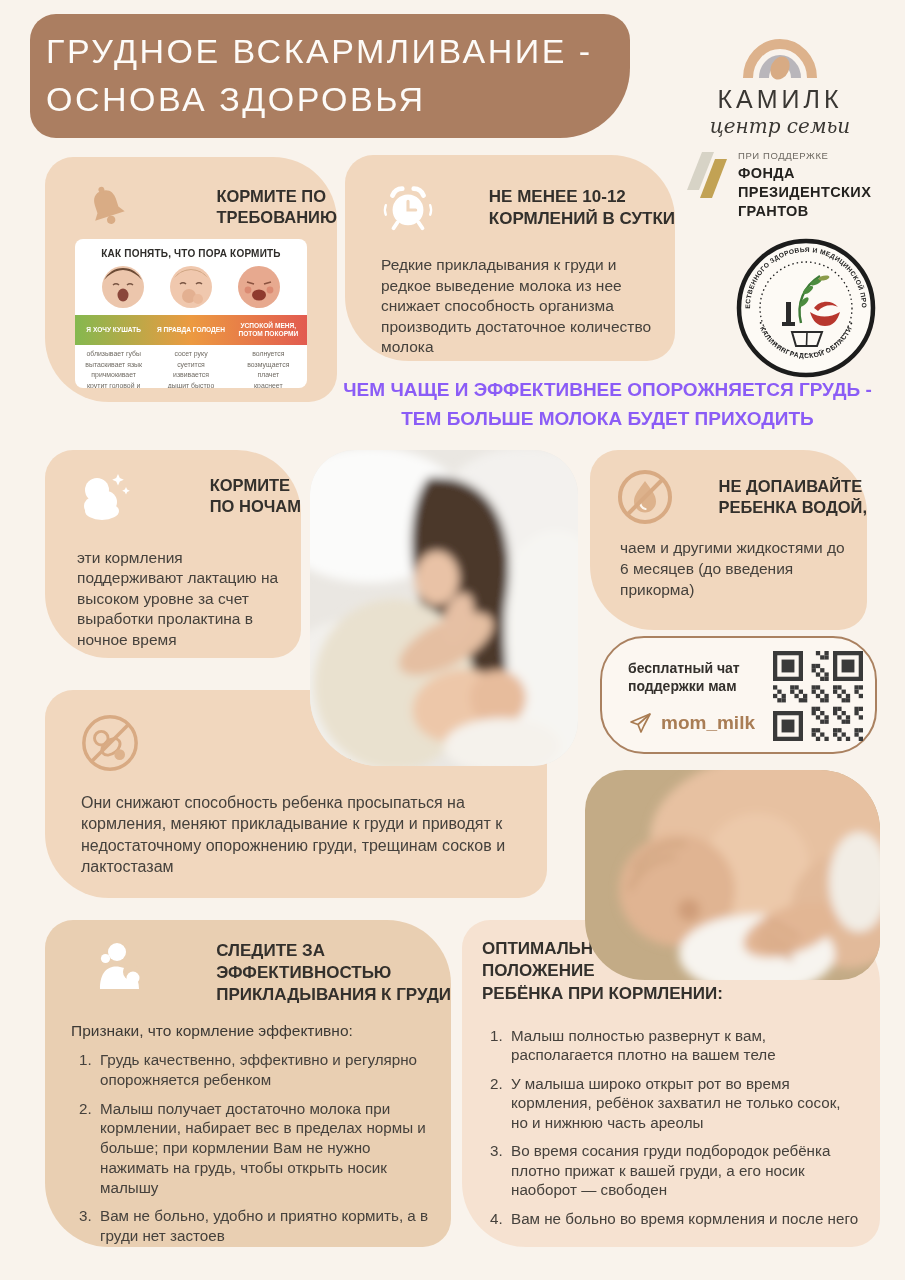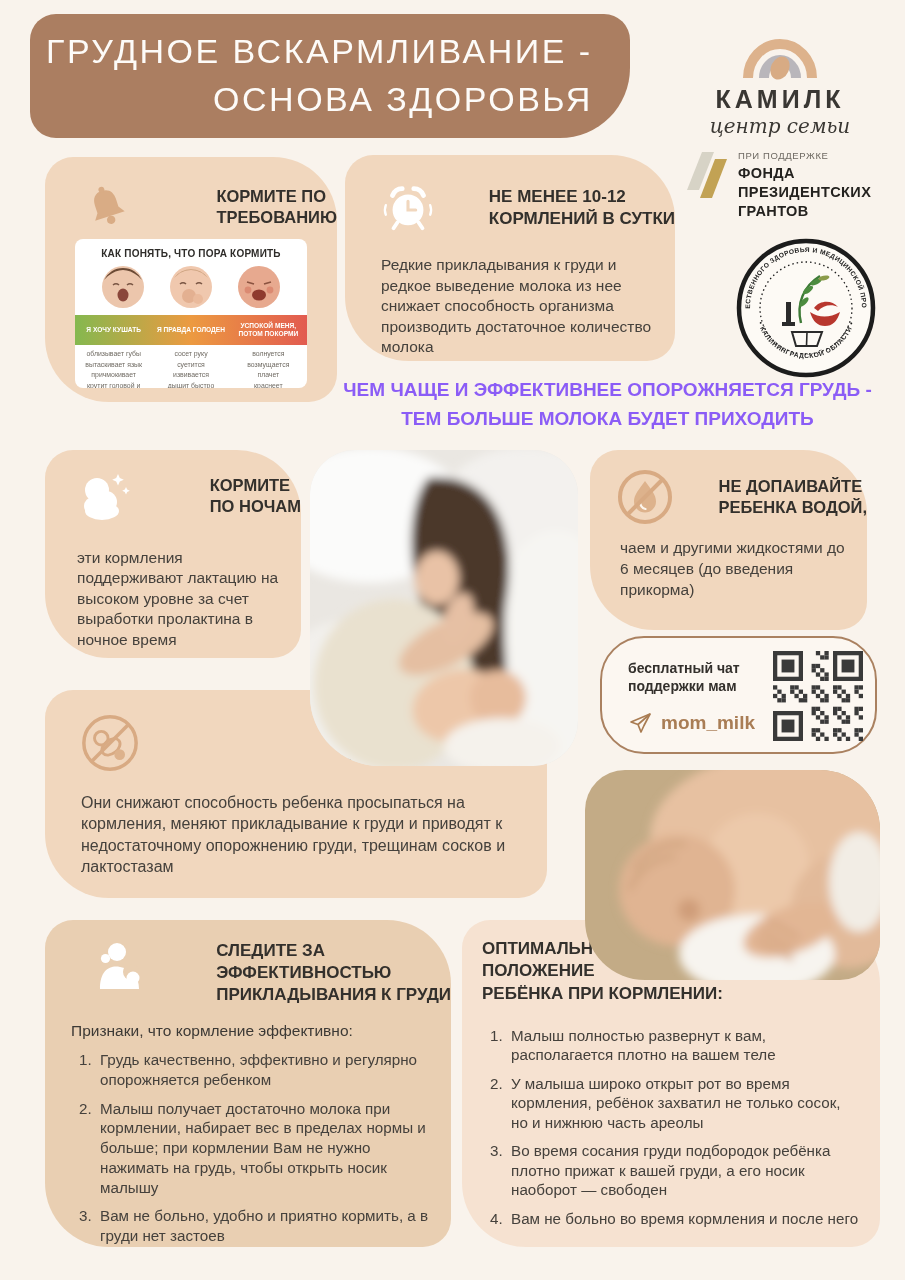--- a/index.html
+++ b/index.html
@@ -5,25 +5,25 @@
   * { margin:0; padding:0; box-sizing:border-box; }
   body { background:#ffffff; font-family:"Liberation Sans", sans-serif; }
   .poster { position:relative; width:905px; height:1280px; background:#f9f3ec; overflow:hidden; }
 
   .pre { white-space:pre-line; }
 
   
   .header-banner { position:absolute; left:30px; top:14px; width:600px; height:124px;
     background:#ab7e61; border-radius:26px 26px 70px 26px; }
   .header-title { position:absolute; left:16px; top:14px; font-size:34px; letter-spacing:2.5px;
-    color:#fdfbf8; line-height:1.4; font-weight:400;text-align:right; }
+    color:#fdfbf8; line-height:1.4; font-weight:400; }
 
   
   .logo { position:absolute; left:680px; top:22px; width:200px; text-align:center; }
-  .logo-name { font-size:25px; letter-spacing:4px; color:#3a3733; font-weight:700; margin-top:1px; }
+  .logo-name { font-size:25px; letter-spacing:4px; color:#3a3733; font-weight:400; margin-top:1px; }
   .logo-tagline { font-family:"DejaVu Serif", serif; font-style:italic; font-size:20px; color:#3a3733; }
 
   
   .support { position:absolute; left:686px; top:150px; display:flex; gap:10px; }
   .support-small { font-size:9.5px; letter-spacing:.6px; color:#6e6962; }
   .support-bold { font-size:14.5px; font-weight:bold; color:#24221f; line-height:1.3; margin-top:3px; letter-spacing:.4px; }
 
   .emblem { position:absolute; left:726px; top:228px; }
 
   

